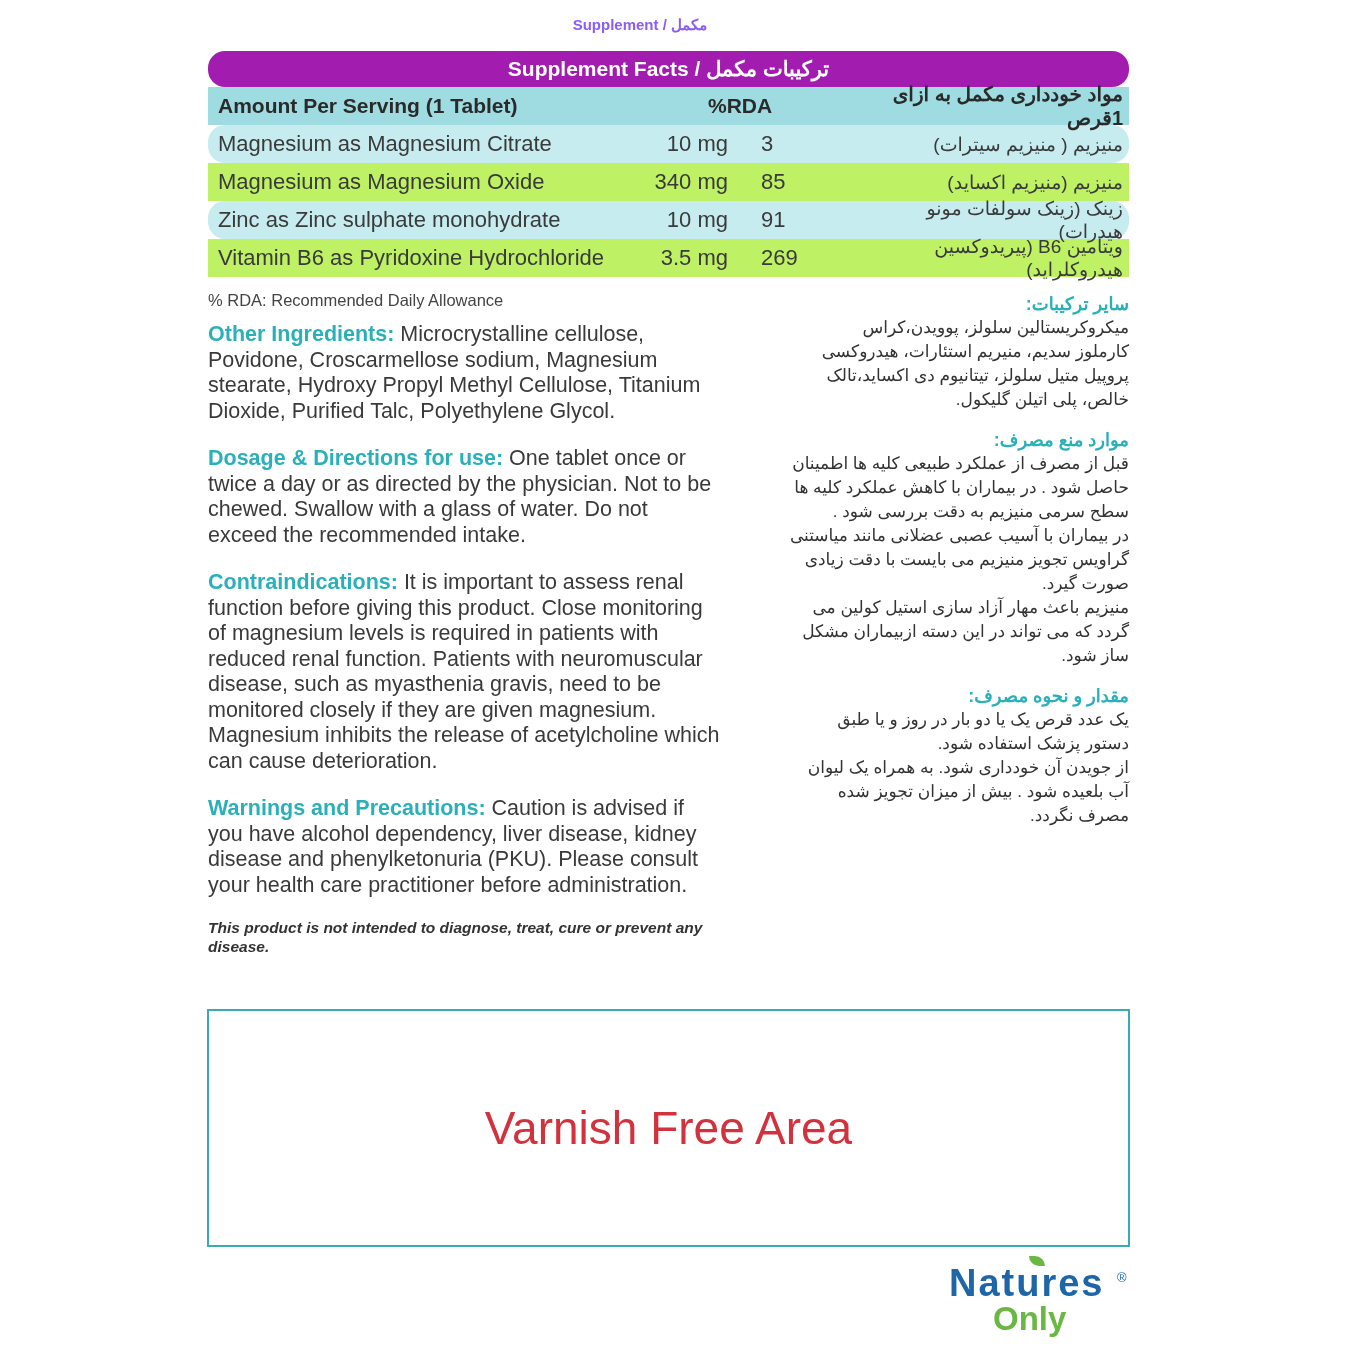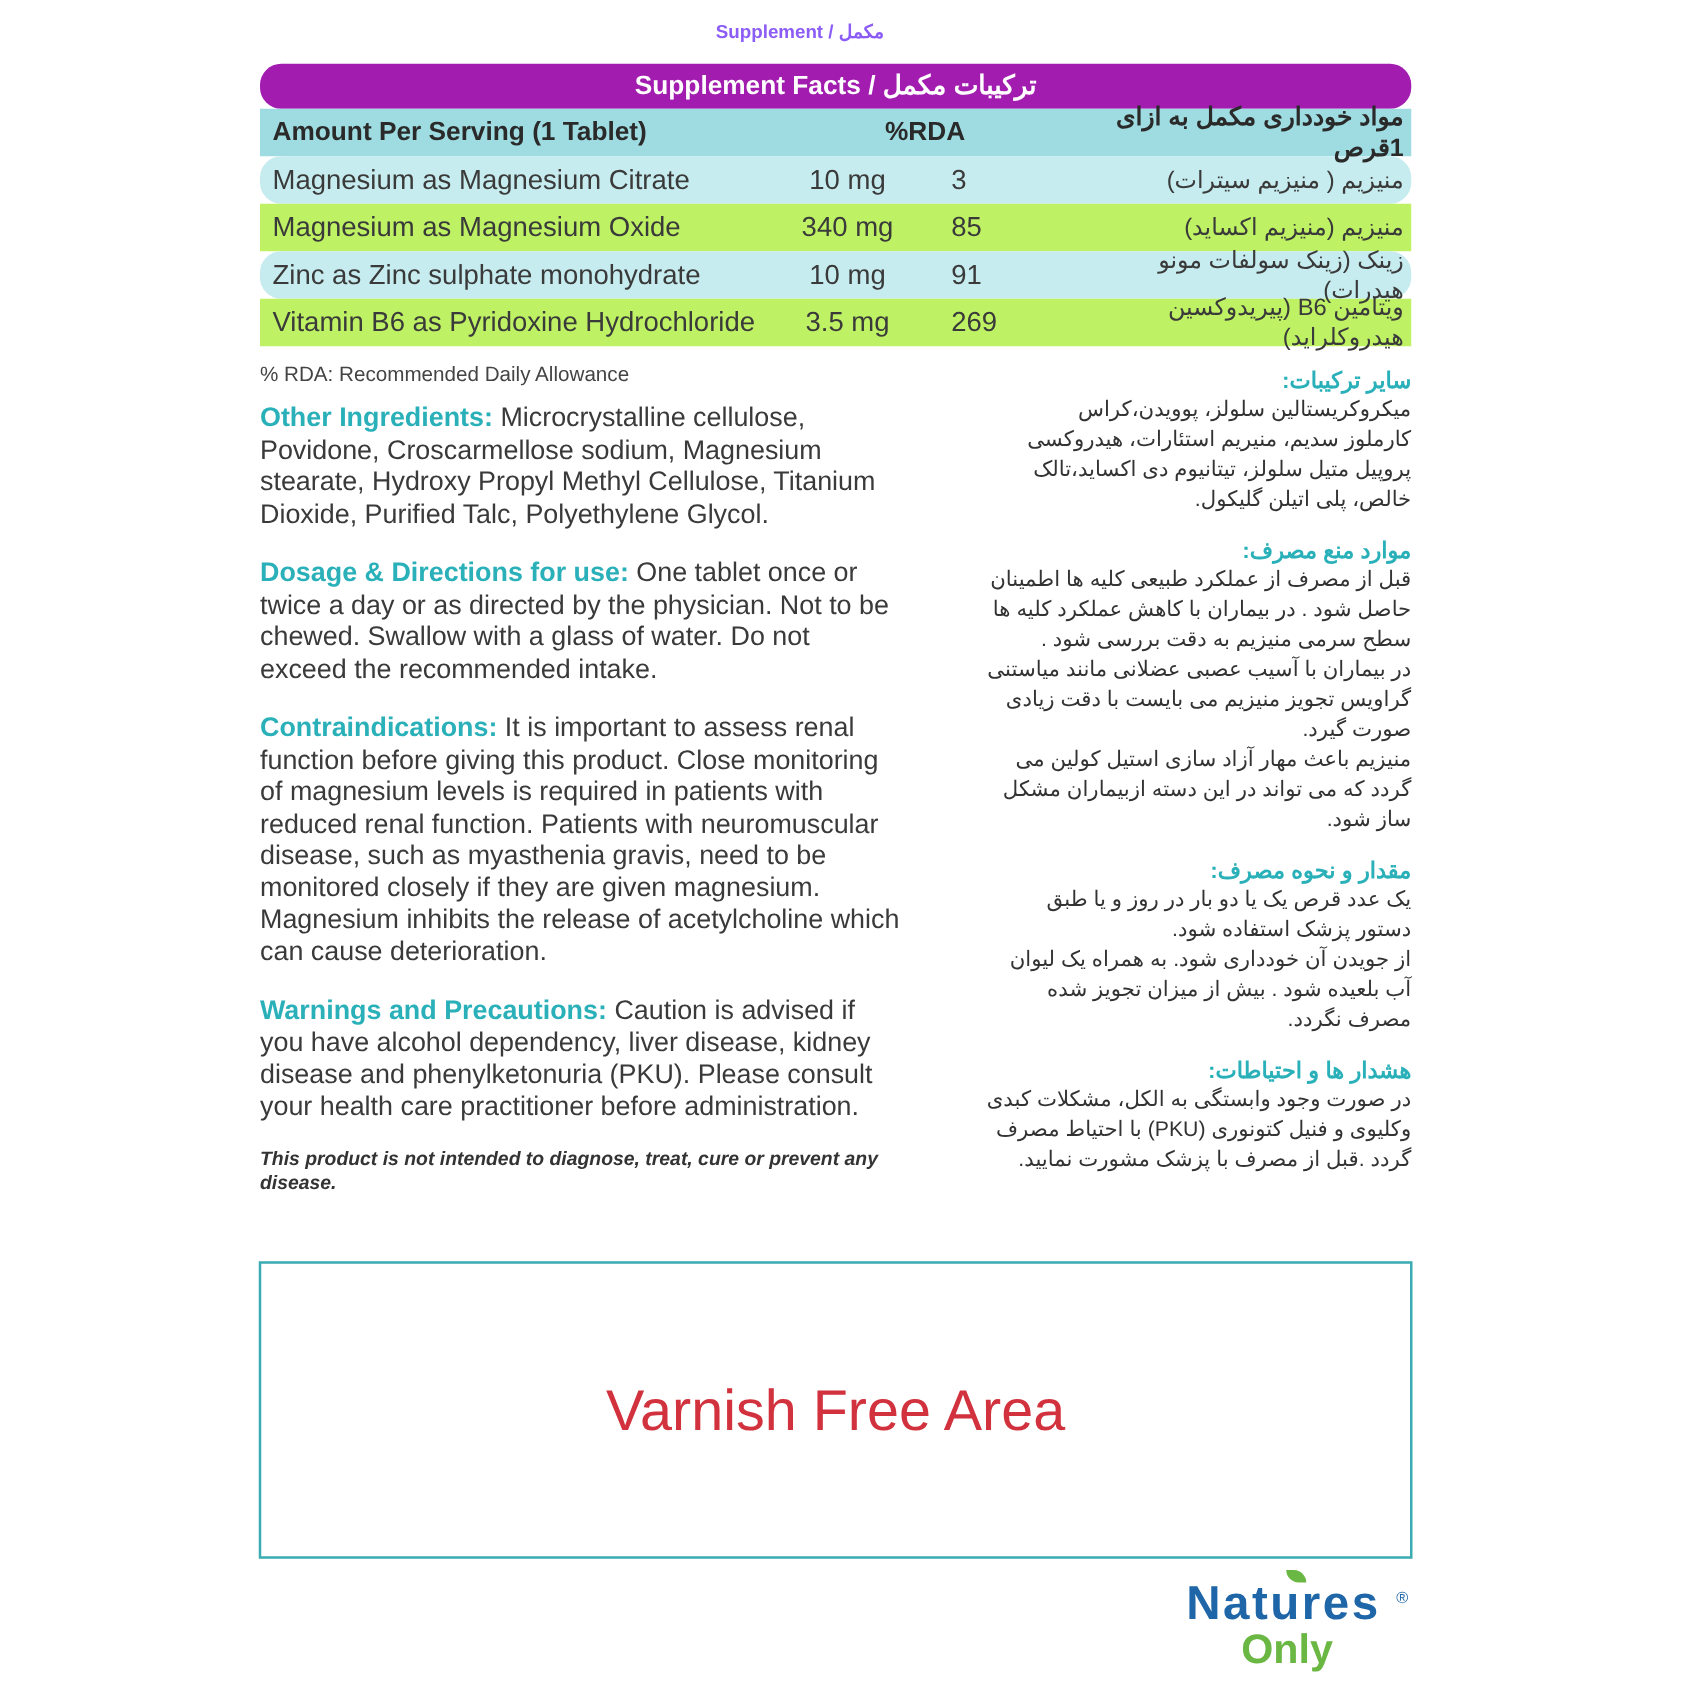--- a/index.html
+++ b/index.html
@@ -8,21 +8,21 @@
   .page-title { position:absolute; top:16px; left:0; width:1280px; text-align:center;
                 font-size:15px; font-weight:bold; color:#8b5cf6; }
   .facts { position:absolute; left:208px; top:51px; width:921px; }
   .facts-header { background:#a21caf; color:#fff; text-align:center; font-weight:bold;
                   font-size:21px; height:36px; line-height:36px;border-radius:17px; }
   .row { display:flex; align-items:center; height:38px; font-size:22px; color:#3a3a3a; }
   .row.colhead { background:#9edce1; font-weight:bold; color:#2a2a2a; font-size:21px; }
   .row.light { background:#c6ecef;border-radius:17px; }
   .row.dark  { background:#bef264; }
   .c-name { width:410px; padding-left:10px; }
-  .c-amt  { width:100px; text-align:center; }
+  .c-amt  { width:100px; text-align:right; }
   .c-rda  { width:100px; padding-left:33px; }
   .c-fa   { flex:1; text-align:right; padding-right:6px; direction:rtl; font-size:19px; }
   .colhead .c-rda { padding-left:0; width:133px; text-align:left; margin-left:-20px; }
   .colhead .c-fa { font-size:20px; }
   .rda-note { position:absolute; left:208px; top:291px; font-size:16.5px; color:#444; }
   .en-col { position:absolute; left:208px; top:322px; width:515px; }
   .en-sec { font-size:21.5px; line-height:25.5px; color:#3a3a3a; margin-bottom:22px; }
   .en-sec .hd { color:#2ab0b9; font-weight:bold; }
   .disclaimer { font-size:15.5px; font-weight:bold; font-style:italic; color:#333; line-height:19px; margin-top:-2px; }
   .fa-col { position:absolute; left:740px; top:292px; width:389px; direction:rtl; text-align:right; }
@@ -116,26 +116,20 @@
 ساز شود.</div>
   </div>
   <div class="fa-sec">
     <div class="fa-hd">مقدار و نحوه مصرف:</div>
     <div class="fa-body">یک عدد  قرص یک یا دو بار در روز و یا طبق
 دستور پزشک استفاده شود.
 از جویدن آن خودداری شود. به همراه یک لیوان
 آب بلعیده شود . بیش از میزان تجویز شده
 مصرف نگردد.</div>
   </div>
-  <div class="fa-sec">
-    <div class="fa-hd">هشدار ها و احتیاطات:</div>
-    <div class="fa-body">در صورت وجود وابستگی به الکل، مشکلات کبدی
-وکلیوی و فنیل کتونوری (PKU) با احتیاط مصرف
-گردد .قبل از مصرف با پزشک مشورت نمایید.</div>
-  </div>
 </div>
 
 <div class="varnish">
   <span>Varnish Free Area</span>
 </div>
 
 <div class="logo">
   <div class="leaf"></div>
   <div class="logo-top">Natures</div>
   <div class="logo-reg">®</div>

